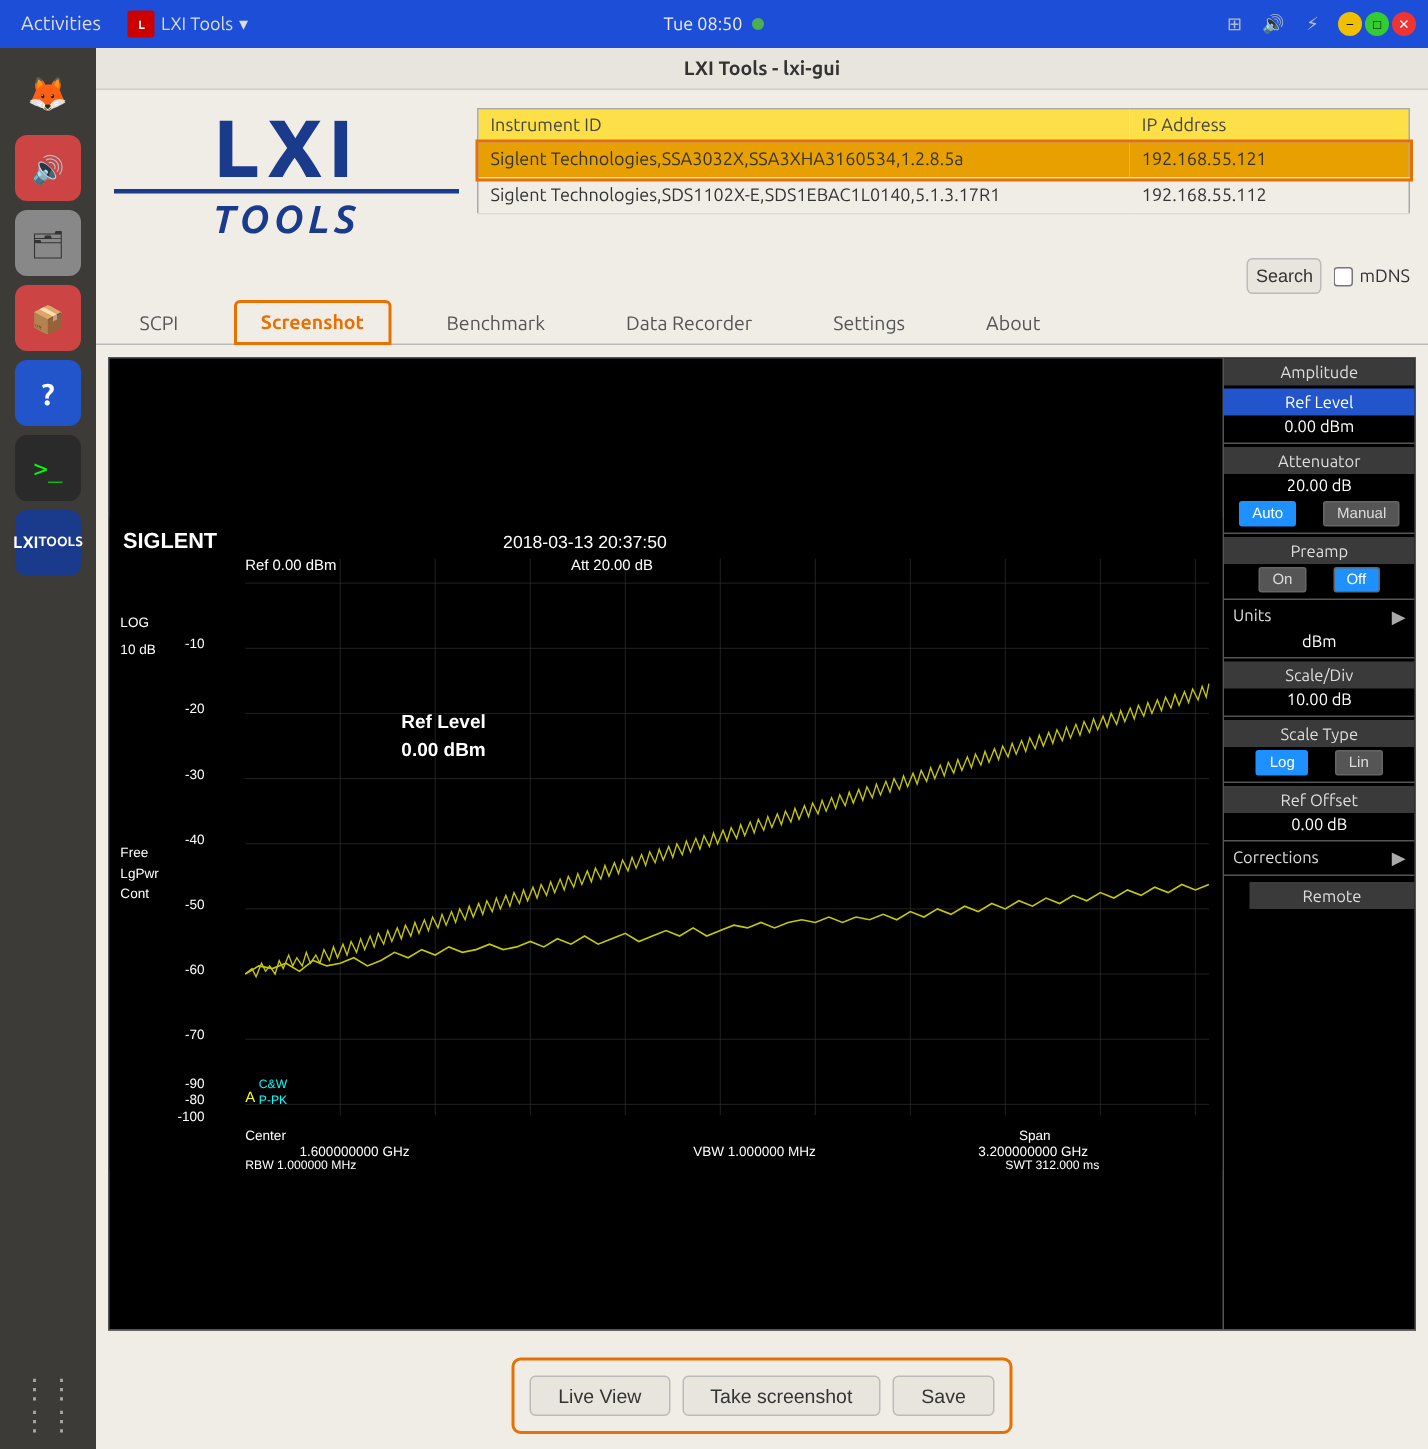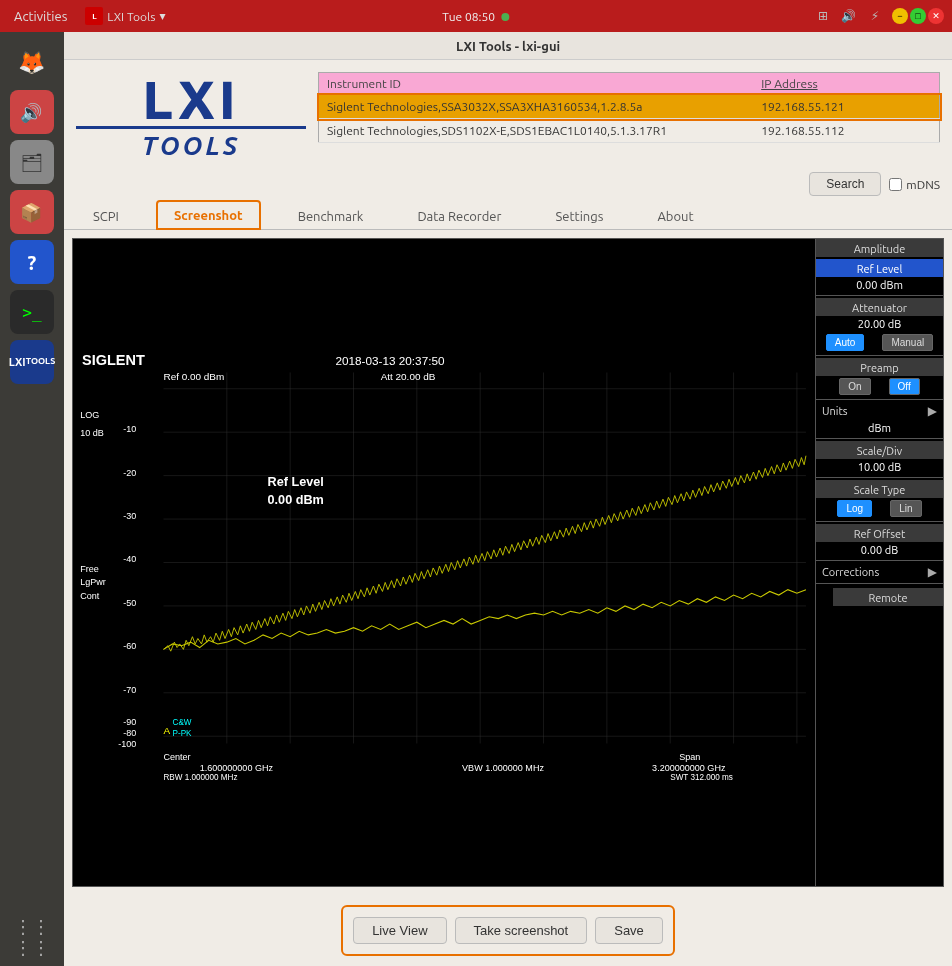--- a/index.html
+++ b/index.html
@@ -9,21 +9,21 @@
       background: #3c3b37;
       font-family: 'Ubuntu', 'DejaVu Sans', sans-serif;
       font-size: 13px;
       overflow: hidden;
       color: #333;
     }
 
     
     .top-bar {
       height: 32px;
-      background: #b91c1c;
+      background: #1d4ed8;
       display: flex;
       align-items: center;
       padding: 0 8px;
       color: #ddd;
       font-size: 12px;
       position: relative;
     }
     .top-bar-left { display: flex; align-items: center; gap: 8px; }
     .top-bar-center {
       position: absolute;
@@ -149,21 +149,21 @@
     
     .instruments-area {
       flex: 1;
     }
     .instruments-table {
       width: 100%;
       border-collapse: collapse;
       border: 1px solid #aaa;
     }
     .instruments-table th {
-      background: #f9a8d4;
+      background: #fde047;
       padding: 4px 8px;
       text-align: left;
       font-size: 12px;
       font-weight: normal;
       border-bottom: 1px solid #aaa;
       color: #444;
     }
     .instruments-table td {
       padding: 5px 8px;
       font-size: 12px;
@@ -172,35 +172,35 @@
     }
     .instruments-table tr.selected td {
       background: #e8a000;
       color: #333;
     }
     .instruments-table tr.selected {
       outline: 2px solid #e87000;
       margin-left: 33px;
     }
     .col-id { width: 70%; }
-    .col-ip { width: 30%; text-decoration: underline; }
+    .col-ip { width: 30%; }
 
     
     .search-bar {
       display: flex;
       justify-content: flex-end;
       align-items: center;
       padding: 4px 12px;
       gap: 8px;
     }
     .search-btn {
       background: #e8e4de;
       border: 1px solid #bbb;
       border-radius: 4px;
-      padding: 4px 16px;
+      padding: 4px 5px;
       cursor: pointer;
       font-size: 12px;
       color: #333;
     }
     .mdns-label {
       display: flex;
       align-items: center;
       gap: 4px;
       font-size: 12px;
       color: #333;

